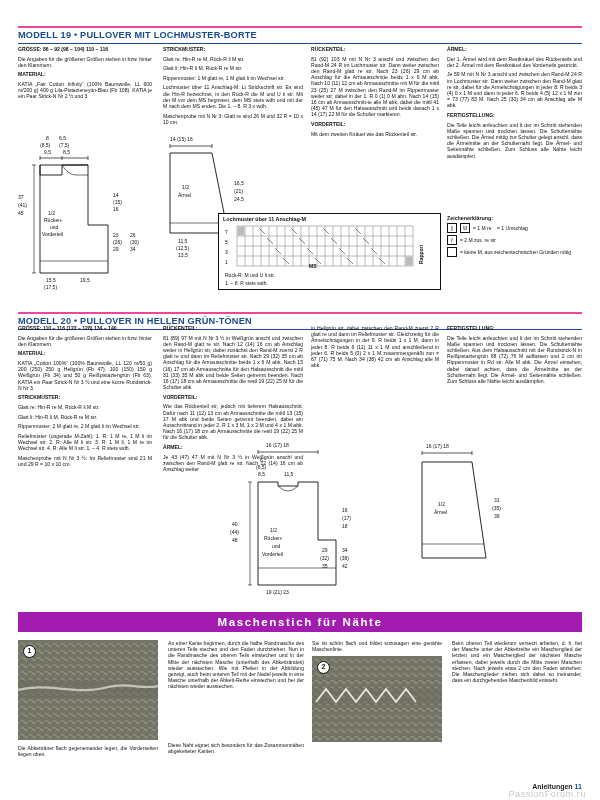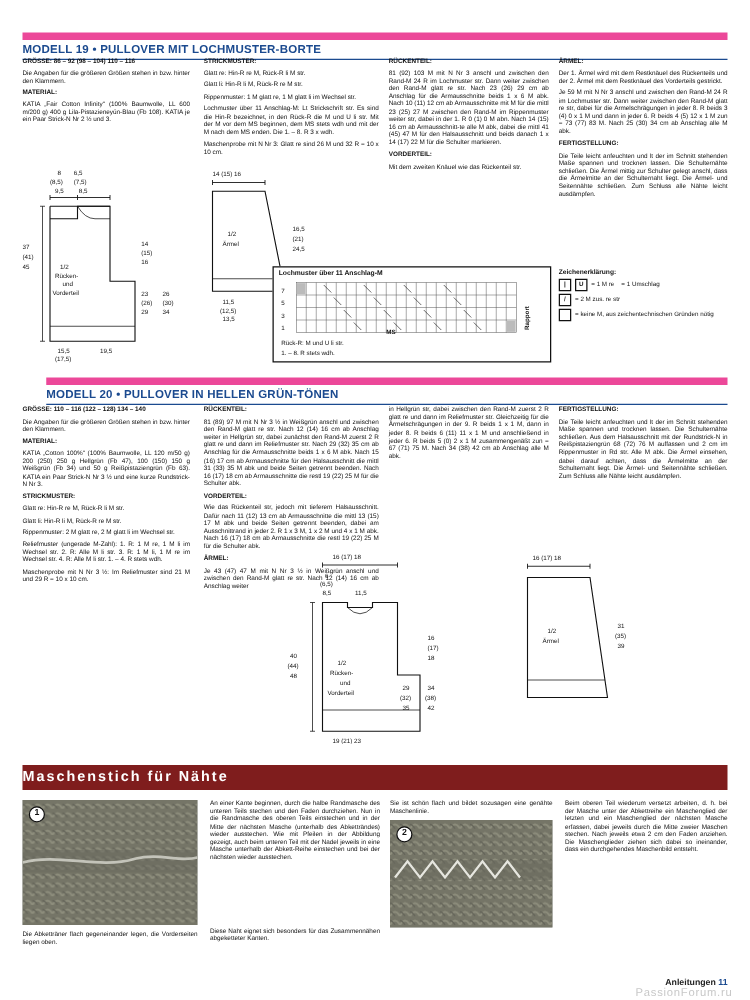--- a/index.html
+++ b/index.html
@@ -12,21 +12,21 @@
     color:#111;
     position:relative;
     overflow:hidden;
   }
   .page{position:absolute;left:0;top:0;width:600px;height:800px;}
 
   
   .sec-head{
     position:absolute;left:18px;right:18px;
     height:15px;
-    border-top:6px solid #ec4899;
+    border-top:2px solid #ec4899;
     border-bottom:1px solid #1b4a8f;
     display:flex;align-items:center;
   }
   .sec-head .title{
     font-weight:bold;font-size:9.2px;color:#1b4a8f;
     letter-spacing:.2px;
   }
 
   
   .col{position:absolute;text-align:justify;}
@@ -52,22 +52,22 @@
     width:8px;height:8px;border:.7px solid #111;margin-right:3px;
     display:flex;align-items:center;justify-content:center;
     font-size:5px;font-weight:bold;background:#fff;flex:none;
   }
   .legend .sym.plain{}
   .legend .txt{font-size:5px;}
 
   
   .banner{
     position:absolute;left:18px;right:18px;height:20px;
-    background:#7f1d1d;color:#fff;
-    display:flex;align-items:center;justify-content:flex-start;
+    background:#a21caf;color:#fff;
+    display:flex;align-items:center;justify-content:center;
     font-weight:bold;font-size:11.5px;letter-spacing:1.6px;
   }
 
   
   .photo{position:absolute;overflow:hidden;background:#6d6e63;}
   .photo .num{
     position:absolute;left:5px;top:5px;width:11px;height:11px;border-radius:50%;
     background:#fff;color:#111;border:1px solid #111;
     font-size:7px;font-weight:bold;display:flex;align-items:center;justify-content:center;
   }
@@ -265,21 +265,21 @@
         <text x="196" y="40" class="lbl-b" transform="rotate(-90 200 36)">Rapport</text>
       </svg>
     </div>
     <div style="position:relative;height:26px;">
       <div style="position:absolute;left:90px;top:-3px;font-size:5px;font-weight:bold;">MS</div>
       <div style="position:absolute;left:6px;top:6px;font-size:5px;">Rück-R: M und U li str.</div>
       <div style="position:absolute;left:6px;top:14px;font-size:5px;">1. – 8. R stets wdh.</div>
     </div>
   </div>
 
-  <div class="sec-head" style="top:302px;margin-left:19px;">
+  <div class="sec-head" style="top:312px;">
     <span class="title">MODELL 20 • PULLOVER IN HELLEN GRÜN-TÖNEN</span>
   </div>
 
   <div class="col" style="left:18px;top:325px;width:134px;">
     <p class="hd">GRÖSSE: 110 – 116 (122 – 128) 134 – 140</p>
     <p>Die Angaben für die größeren Größen stehen in bzw. hinter den Klammern.</p>
     <p class="hd">MATERIAL:</p>
     <p>KATIA „Cotton 100%“ (100% Baumwolle, LL 120 m/50 g) 200 (250) 250 g Hellgrün (Fb 47), 100 (150) 150 g Weißgrün (Fb 34) und 50 g Reißpistaziengrün (Fb 63). KATIA ein Paar Strick-N Nr 3 ½ und eine kurze Rundstrick-N Nr 3.</p>
     <p class="hd">STRICKMUSTER:</p>
     <p>Glatt re: Hin-R re M, Rück-R li M str.</p>

